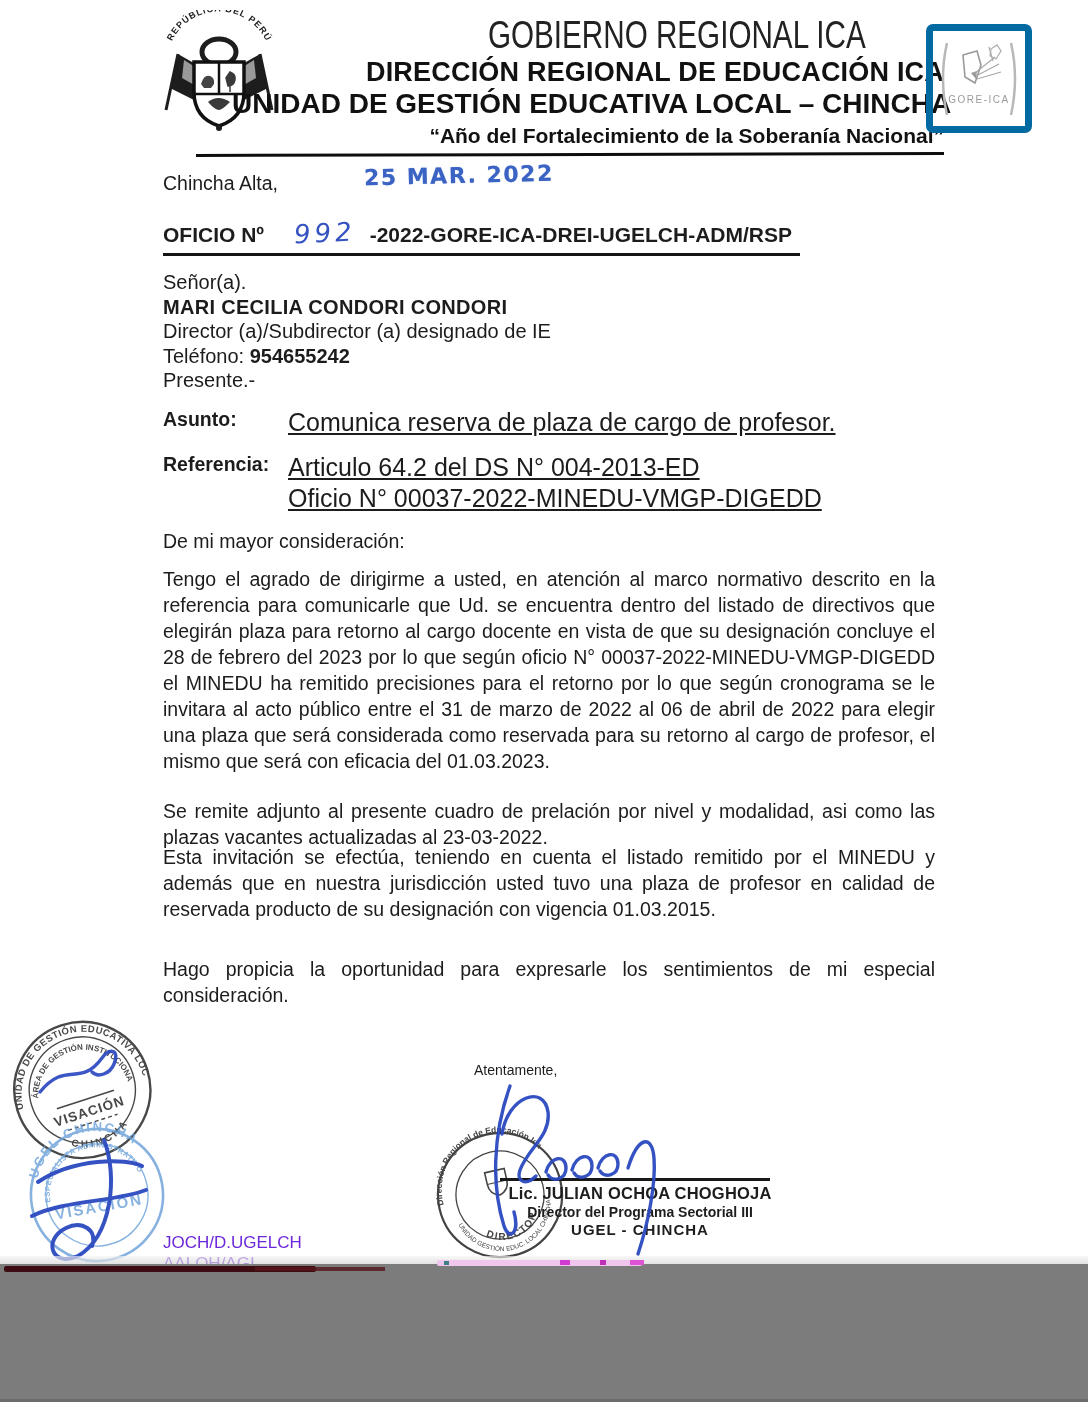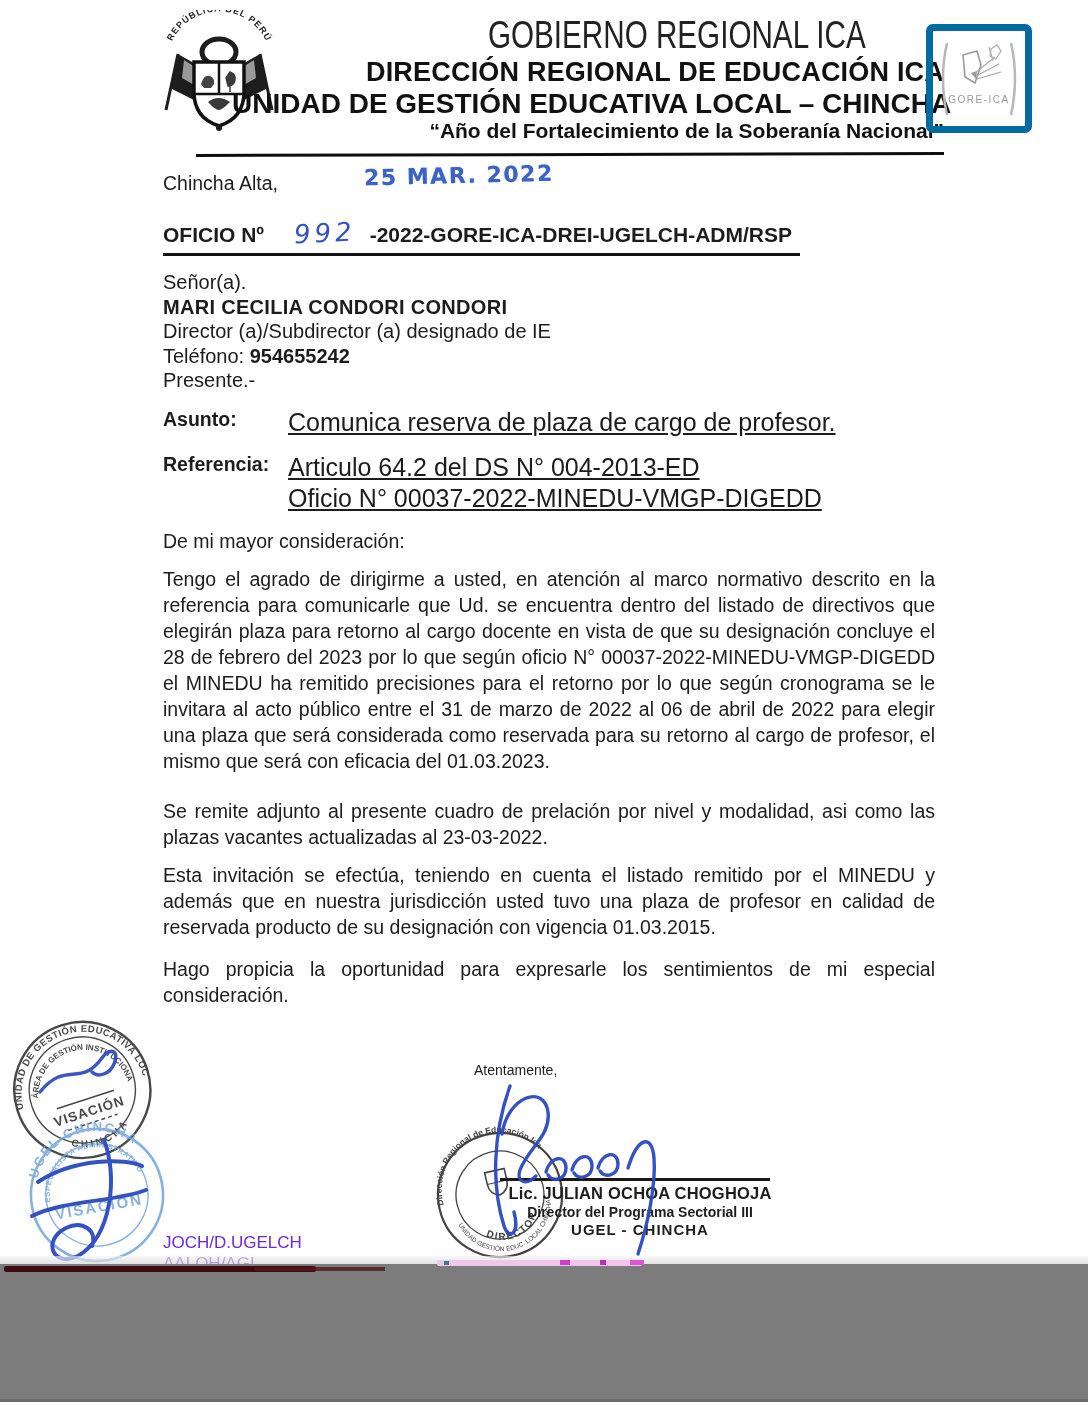--- a/index.html
+++ b/index.html
@@ -10,21 +10,21 @@
   }
   
   .emblem{position:absolute;left:156px;top:10px;width:126px;height:132px;}
   .gore-box{position:absolute;left:926px;top:24px;width:92px;height:95px;
     border:7px solid #0369a1;border-radius:7px;}
   .hdr{position:absolute;left:232px;top:14px;width:712px;text-align:right;}
   .hdr-l1{font-size:38px;font-weight:400;color:#222;transform:scaleX(.78);transform-origin:50% 50%;
     white-space:nowrap;line-height:42px;}
   .hdr-l2{font-size:27px;font-weight:700;letter-spacing:.2px;line-height:30px;margin-top:1px;white-space:nowrap;color:#111;}
   .hdr-l3{font-size:28px;font-weight:700;line-height:31px;margin-top:1px;white-space:nowrap;color:#111;}
-  .hdr-slogan{font-size:21px;font-weight:700;color:#111;}
+  .hdr-slogan{font-size:21px;font-weight:700;margin-top:5px;color:#111;}
   .hrule{position:absolute;left:196px;top:153px;width:748px;height:3px;background:#0e0e0e;
     transform:rotate(-.15deg);}
   
   .place{position:absolute;left:163px;top:172px;font-size:19.5px;}
   .datestamp{position:absolute;left:364px;top:163px;font-family:"DejaVu Sans",sans-serif;
     font-size:22px;font-weight:700;color:#3b63c4;letter-spacing:1.5px;transform:rotate(-1.4deg);
     text-shadow:0 0 1px rgba(59,99,196,.55);}
   .oficio{position:absolute;left:163px;top:218px;font-size:21px;font-weight:700;}
   .oficio .wrap{display:inline-block;border-bottom:3px solid #141414;padding:0 8px 5px 0;}
   .oficio .hand{display:inline-block;font-family:"DejaVu Sans",sans-serif;font-style:italic;
@@ -149,21 +149,21 @@
   <div class="subj-label" style="top:408px">Asunto:</div>
   <div class="subj-value" style="top:408px">Comunica reserva de plaza de cargo de profesor.</div>
 
   <div class="ref-label" style="top:453px">Referencia:</div>
   <div class="ref-value" style="top:453px">Articulo 64.2 del DS N° 004-2013-ED</div>
   <div class="ref-value" style="top:484px">Oficio N° 00037-2022-MINEDU-VMGP-DIGEDD</div>
 
   <div class="greet">De mi mayor consideración:</div>
   <p class="para" style="top:566px">Tengo el agrado de dirigirme a usted, en atención al marco normativo descrito en la referencia para comunicarle que Ud. se encuentra dentro del listado de directivos que elegirán plaza para retorno al cargo docente en vista de que su designación concluye el 28 de febrero del 2023 por lo que según oficio N° 00037-2022-MINEDU-VMGP-DIGEDD el MINEDU ha remitido precisiones para el retorno por lo que según cronograma se le invitara al acto público entre el 31 de marzo de 2022 al 06 de abril de 2022 para elegir una plaza que será considerada como reservada para su retorno al cargo de profesor, el mismo que será con eficacia del 01.03.2023.</p>
   <p class="para" style="top:798px">Se remite adjunto al presente cuadro de prelación por nivel y modalidad, asi como las plazas vacantes actualizadas al 23-03-2022.</p>
-  <p class="para" style="top:862px">Esta invitación se efectúa, teniendo en cuenta el listado remitido por el MINEDU y además que en nuestra jurisdicción usted tuvo una plaza de profesor en calidad de reservada producto de su designación con vigencia 01.03.2015.</p>
+  <p class="para" style="top:844px">Esta invitación se efectúa, teniendo en cuenta el listado remitido por el MINEDU y además que en nuestra jurisdicción usted tuvo una plaza de profesor en calidad de reservada producto de su designación con vigencia 01.03.2015.</p>
   <p class="para" style="top:956px">Hago propicia la oportunidad para expresarle los sentimientos de mi especial consideración.</p>
 
   <div class="closing">Atentamente,</div>
 
   <svg class="stampA" viewBox="0 0 152 150">
     <defs>
       <path id="sA-top" d="M 14 80 A 62 62 0 1 1 138 80"></path>
       <path id="sA-bot" d="M 26 96 A 52 52 0 0 0 126 96"></path>
       <path id="sA-in" d="M 30 82 A 46 46 0 1 1 122 82"></path>
     </defs>

